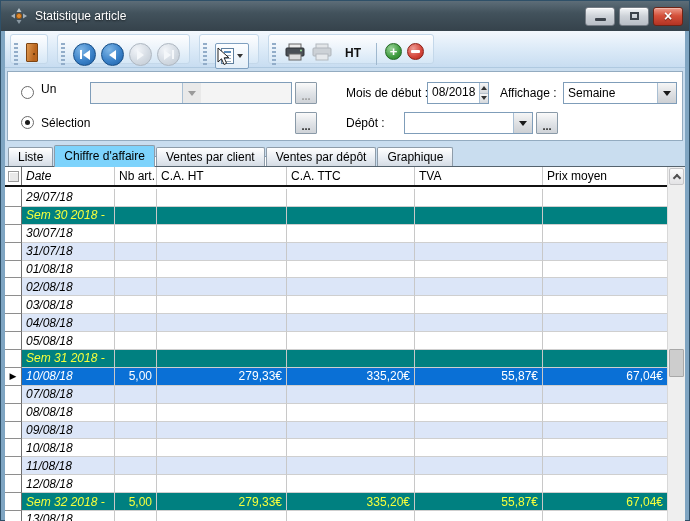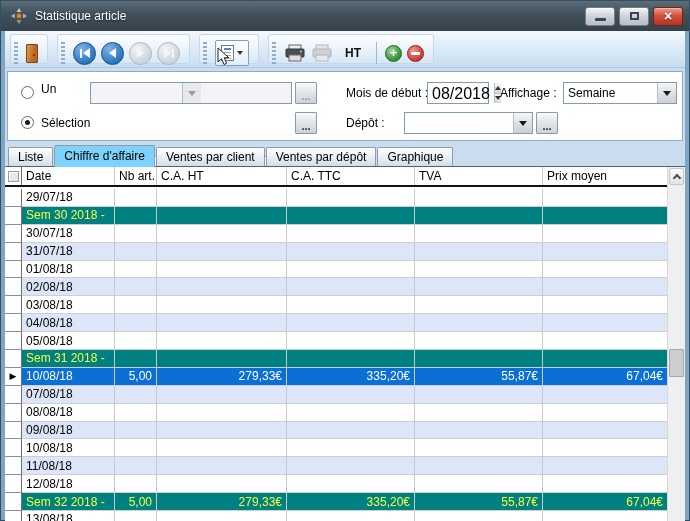--- a/index.html
+++ b/index.html
@@ -22,21 +22,21 @@
   .g-min{width:11px;height:3px;background:#3C434B;border-radius:1px;margin-top:6px;}
   .g-max{width:9px;height:8px;border:2px solid #3C434B;}
   .g-close{color:#fff;font-weight:bold;font-size:14px;line-height:14px;text-shadow:0 1px 1px rgba(0,0,0,.5);}
 
   
   .bodyarea{position:absolute;left:5px;top:31px;width:680px;bottom:0;background:#C9DDEF;display:flex;flex-direction:column;}
 
   
   .toolbar{height:37px;background:linear-gradient(#F3F8FD,#DAE9F7 55%,#C8DDF1);
     border-bottom:1px solid #AFC9E0;display:flex;align-items:center;gap:9px;padding-left:5px;position:relative;}
-  .tgroup{display:flex;align-items:center;height:30px;padding:8px 9px 0 3px;border-radius:3px;gap:5px;
+  .tgroup{display:flex;height:30px;padding:8px 9px 0 3px;border-radius:3px;gap:5px;
     background:linear-gradient(#FEFEFF,#E9F2FA 55%,#D6E7F6);border:1px solid #C4D8EA;}
   .grip{width:4px;height:22px;background:repeating-linear-gradient(180deg,#92ADC9 0 2px,rgba(0,0,0,0) 2px 4px);margin-right:3px;}
   .door{width:12px;height:19px;background:linear-gradient(100deg,#E09A52,#B9651F 70%);border:1px solid #7D4413;border-radius:1px;position:relative;}
   .door::after{content:"";position:absolute;right:2px;top:9px;width:2px;height:2px;border-radius:50%;background:#5E3109;}
   .navbtn{width:23px;height:23px;border-radius:50%;display:flex;align-items:center;justify-content:center;gap:1px;
     background:radial-gradient(circle at 35% 28%,#7FB6E6,#3B82C9 55%,#1B5CA4);border:1px solid #174E86;}
   .navbtn.disabled{background:radial-gradient(circle at 35% 28%,#F2F5F9,#D4DBE3 55%,#BFC8D2);border-color:#AEB7C1;}
   .tri{width:0;height:0;border-top:5px solid transparent;border-bottom:5px solid transparent;}
   .tri.left{border-right:7px solid #fff;}
   .tri.right{border-left:7px solid #fff;}
@@ -71,21 +71,21 @@
   .dd{width:0;height:0;border-left:4px solid transparent;border-right:4px solid transparent;border-top:5px solid #1A1A1A;}
   .combo.disabled{background:#F4F4F4;flex-direction:column;}
   .combo.disabled .cval{color:#8A8A8A;}
   .combo.disabled .ddbtn{background:#E9E9E9;}
   .combo.disabled .dd{border-top-color:#9A9A9A;}
   .ellipsis{position:absolute;width:22px;height:22px;border:1px solid #8A9AA8;border-radius:1px;
     background:linear-gradient(#FAFAFA,#DFE2E6 55%,#CFD3D8);display:flex;align-items:flex-end;justify-content:center;
     font-weight:bold;font-size:11px;line-height:14px;color:#222;}
   .ellipsis.disabled{color:#9A9A9A;}
   .spinbox{position:absolute;height:22px;border:1px solid #7F9DB9;background:#fff;display:flex;}
-  .spinval{flex:1;padding:2px 4px;font-size:16px;}
+  .spinval{flex:1;padding:2px 4px;font-size:12px;}
   .spinarrows{width:13px;display:flex;flex-direction:column;border-left:1px solid #A9BFD3;}
   .sarr{flex:1;background:linear-gradient(#F6F6F6,#D5D8DC);display:flex;align-items:center;justify-content:center;border-bottom:1px solid #B9C2CC;}
   .sarr:last-child{border-bottom:none;}
   .up{width:0;height:0;border-left:3px solid transparent;border-right:3px solid transparent;border-bottom:4px solid #333;}
   .down{width:0;height:0;border-left:3px solid transparent;border-right:3px solid transparent;border-top:4px solid #333;}
 
   
   .tabbar{height:22px;display:flex;align-items:flex-end;padding-left:3px;position:relative;z-index:2;}
   .tab{height:19px;padding:0 9px;display:flex;align-items:center;font-size:12px;
     background:linear-gradient(#FFFFFF,#E2E8EF 70%,#D5DCE4);border:1px solid #8E9CA9;border-bottom:none;
@@ -98,21 +98,21 @@
   .corner{width:17px;border-right:1px solid #6E6E6E;display:flex;align-items:center;justify-content:center;background:#fff;}
   .cb{width:11px;height:11px;background:#E8E8E8;border:1px solid #9A9A9A;box-shadow:inset 1px 1px 0 #fff;}
   .hcell{display:flex;align-items:center;padding-left:4px;font-size:12px;border-right:1px solid #C8C8C8;}
   .gbody{position:absolute;left:0;right:18px;top:22px;bottom:0;overflow:hidden;text-align:right;}
   .trow{display:flex;height:17.9px;}
   .cell{border-right:1px solid #C8C8C8;border-bottom:1px solid #CFCFCF;display:flex;align-items:center;font-size:12px;overflow:hidden;}
   .rowhead{width:17px;background:#fff;border-right:1px solid #6E6E6E;border-bottom:1px solid #8E8E8E;
     justify-content:center;color:#000;font-size:9px;}
   .datec{padding-left:4px;}
   .valc{justify-content:flex-end;padding-right:4px;}
-  .w0{width:93px;} .w1{width:42px;} .w2{width:130px;} .w3{width:128px;} .w4{width:128px;} .w5{width:124px;border-right:none;}
+  .w0{width:93px;font-style:italic;} .w1{width:42px;} .w2{width:130px;} .w3{width:128px;} .w4{width:128px;} .w5{width:124px;border-right:none;}
   .trow.alt .cell:not(.rowhead){background:#DCE6F8;}
   .trow.week .cell:not(.rowhead){background:#008080;color:#F5FF3C;}
   .trow.sel .cell:not(.rowhead){background:#0A70D6;color:#fff;}
 
   
   .vscroll{position:absolute;right:0;top:0;bottom:0;width:18px;background:#EFEFEF;border-left:1px solid #D8D8D8;}
   .sbtn{position:absolute;left:1px;right:1px;top:1px;height:17px;background:linear-gradient(#FBFBFB,#E3E3E5);
     border:1px solid #C6C6C8;border-radius:2px;display:flex;align-items:center;justify-content:center;}
   .chev{width:6px;height:6px;border-left:2px solid #505050;border-top:2px solid #505050;transform:rotate(45deg);margin-top:3px;}
   .thumb{position:absolute;left:1px;right:1px;top:182px;height:28px;background:#CDCDCD;border:1px solid #A8A8A8;border-radius:1px;}

